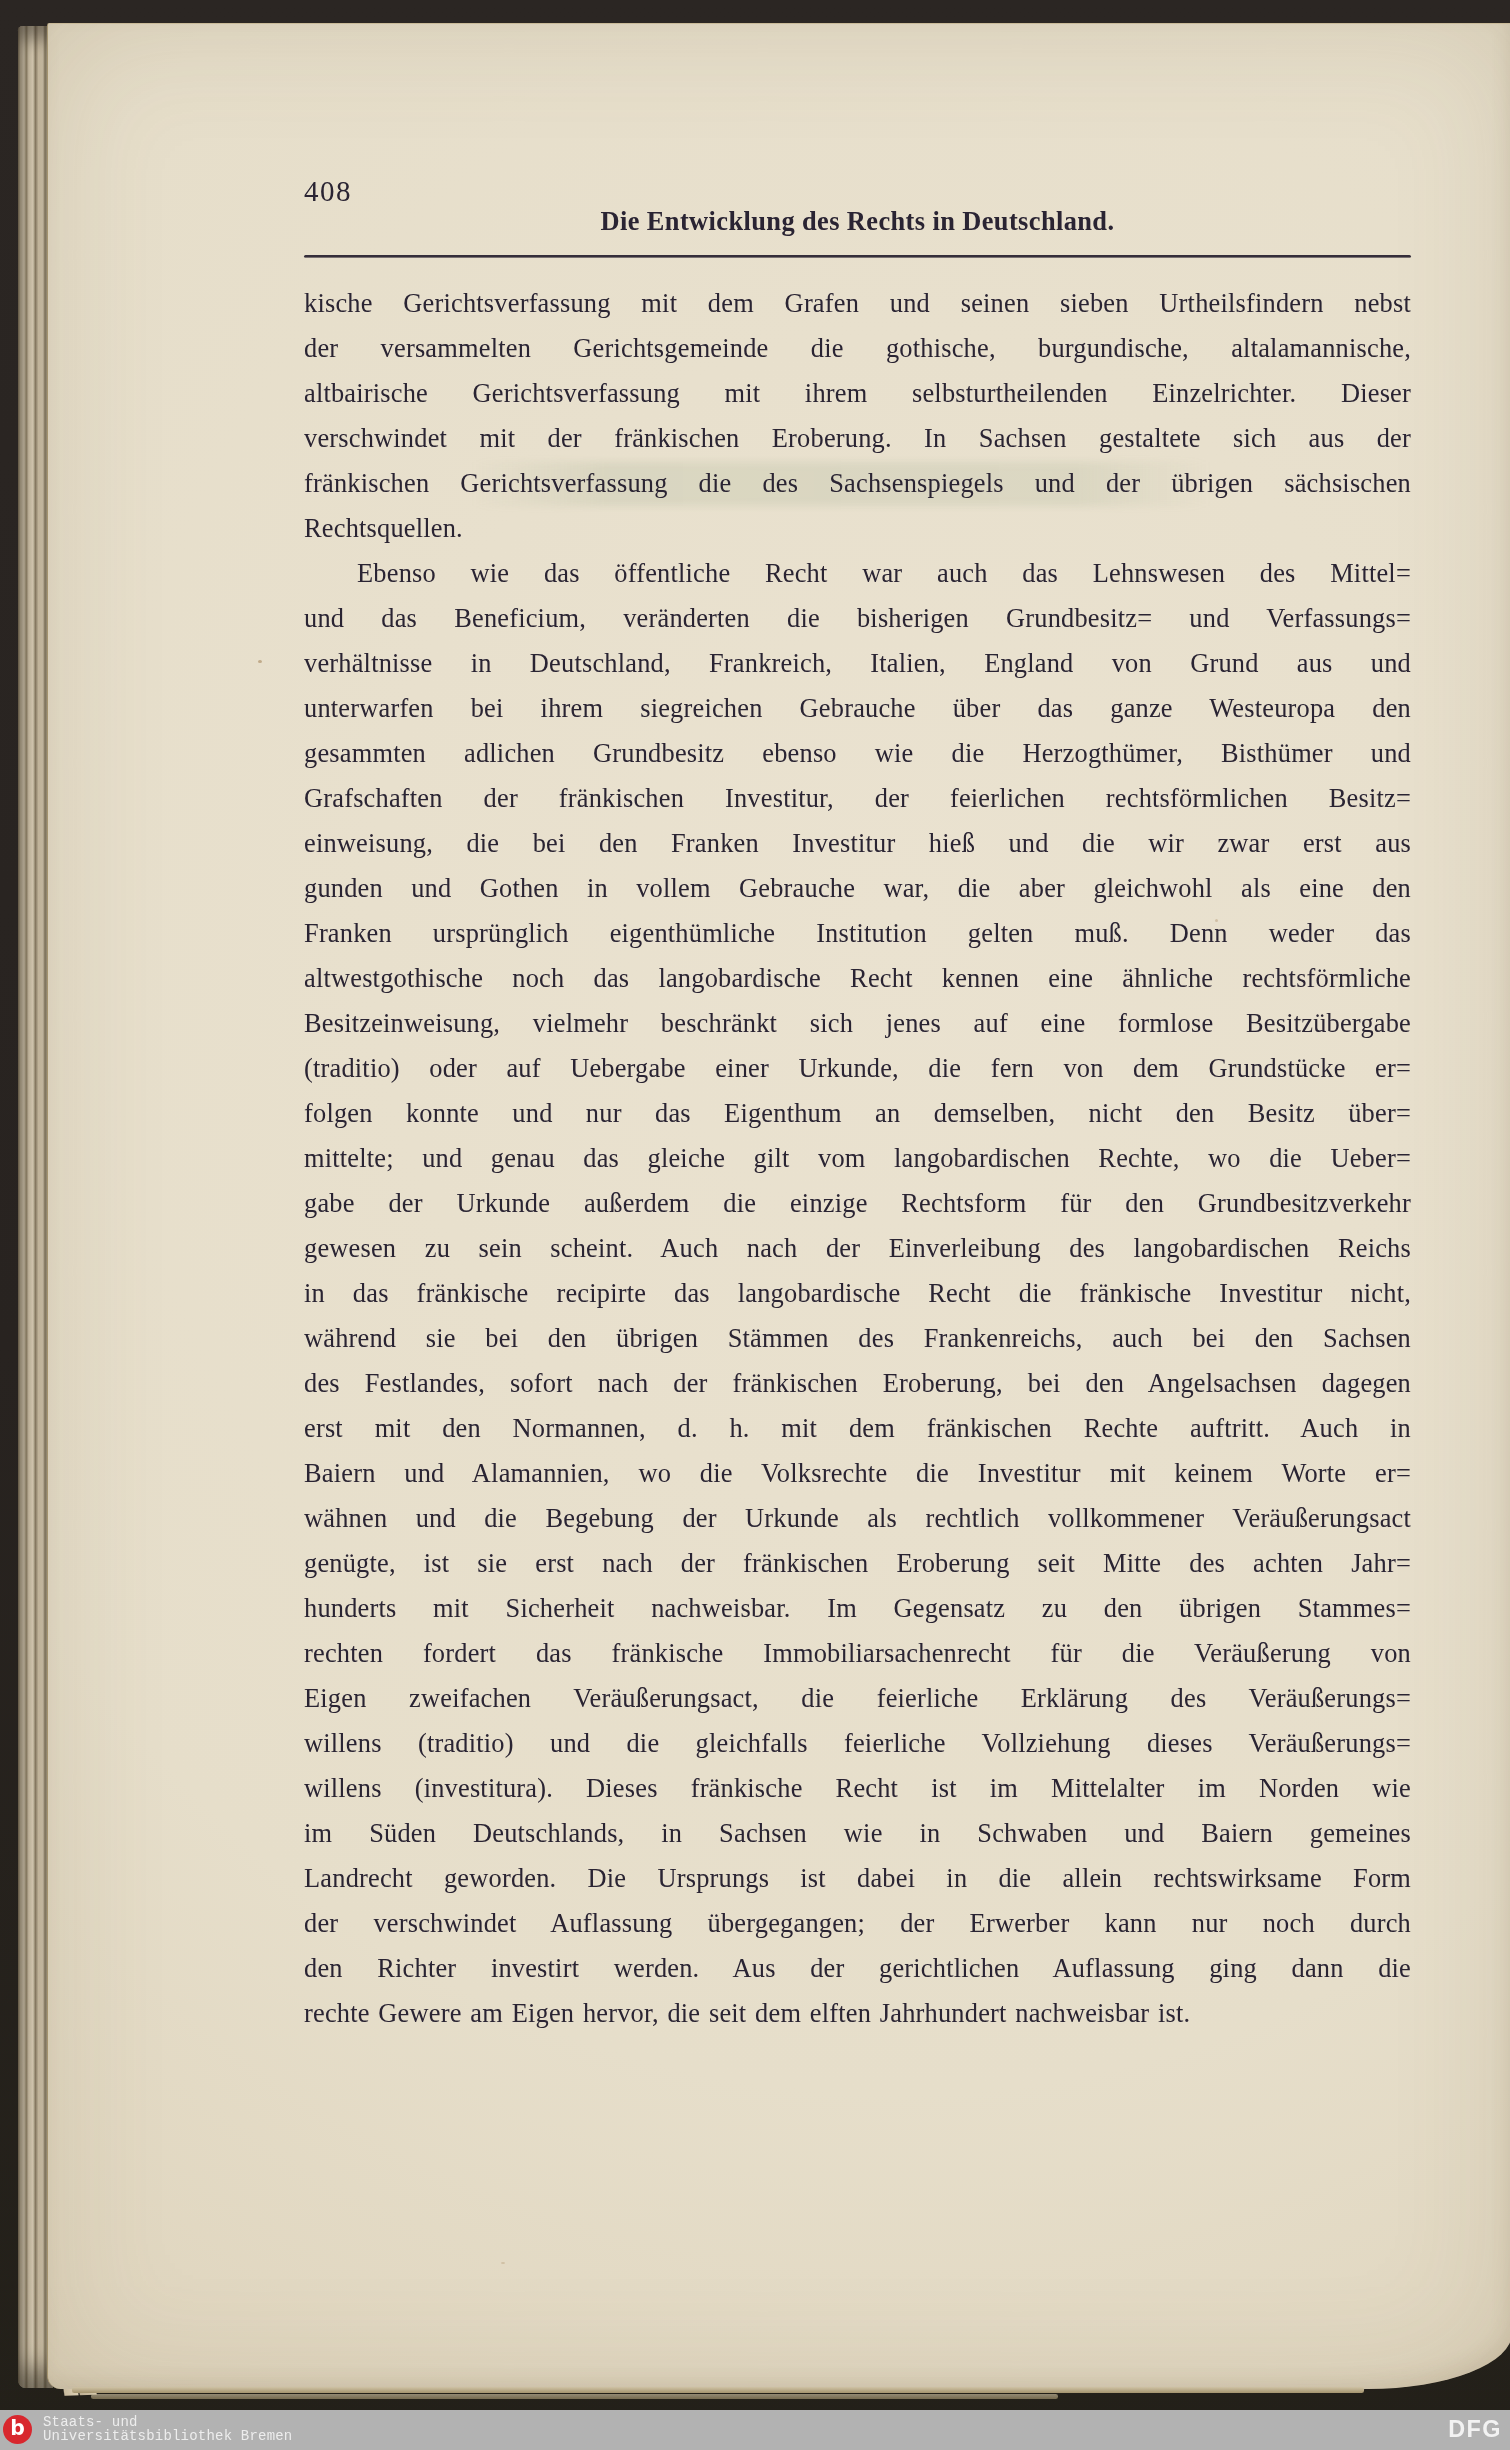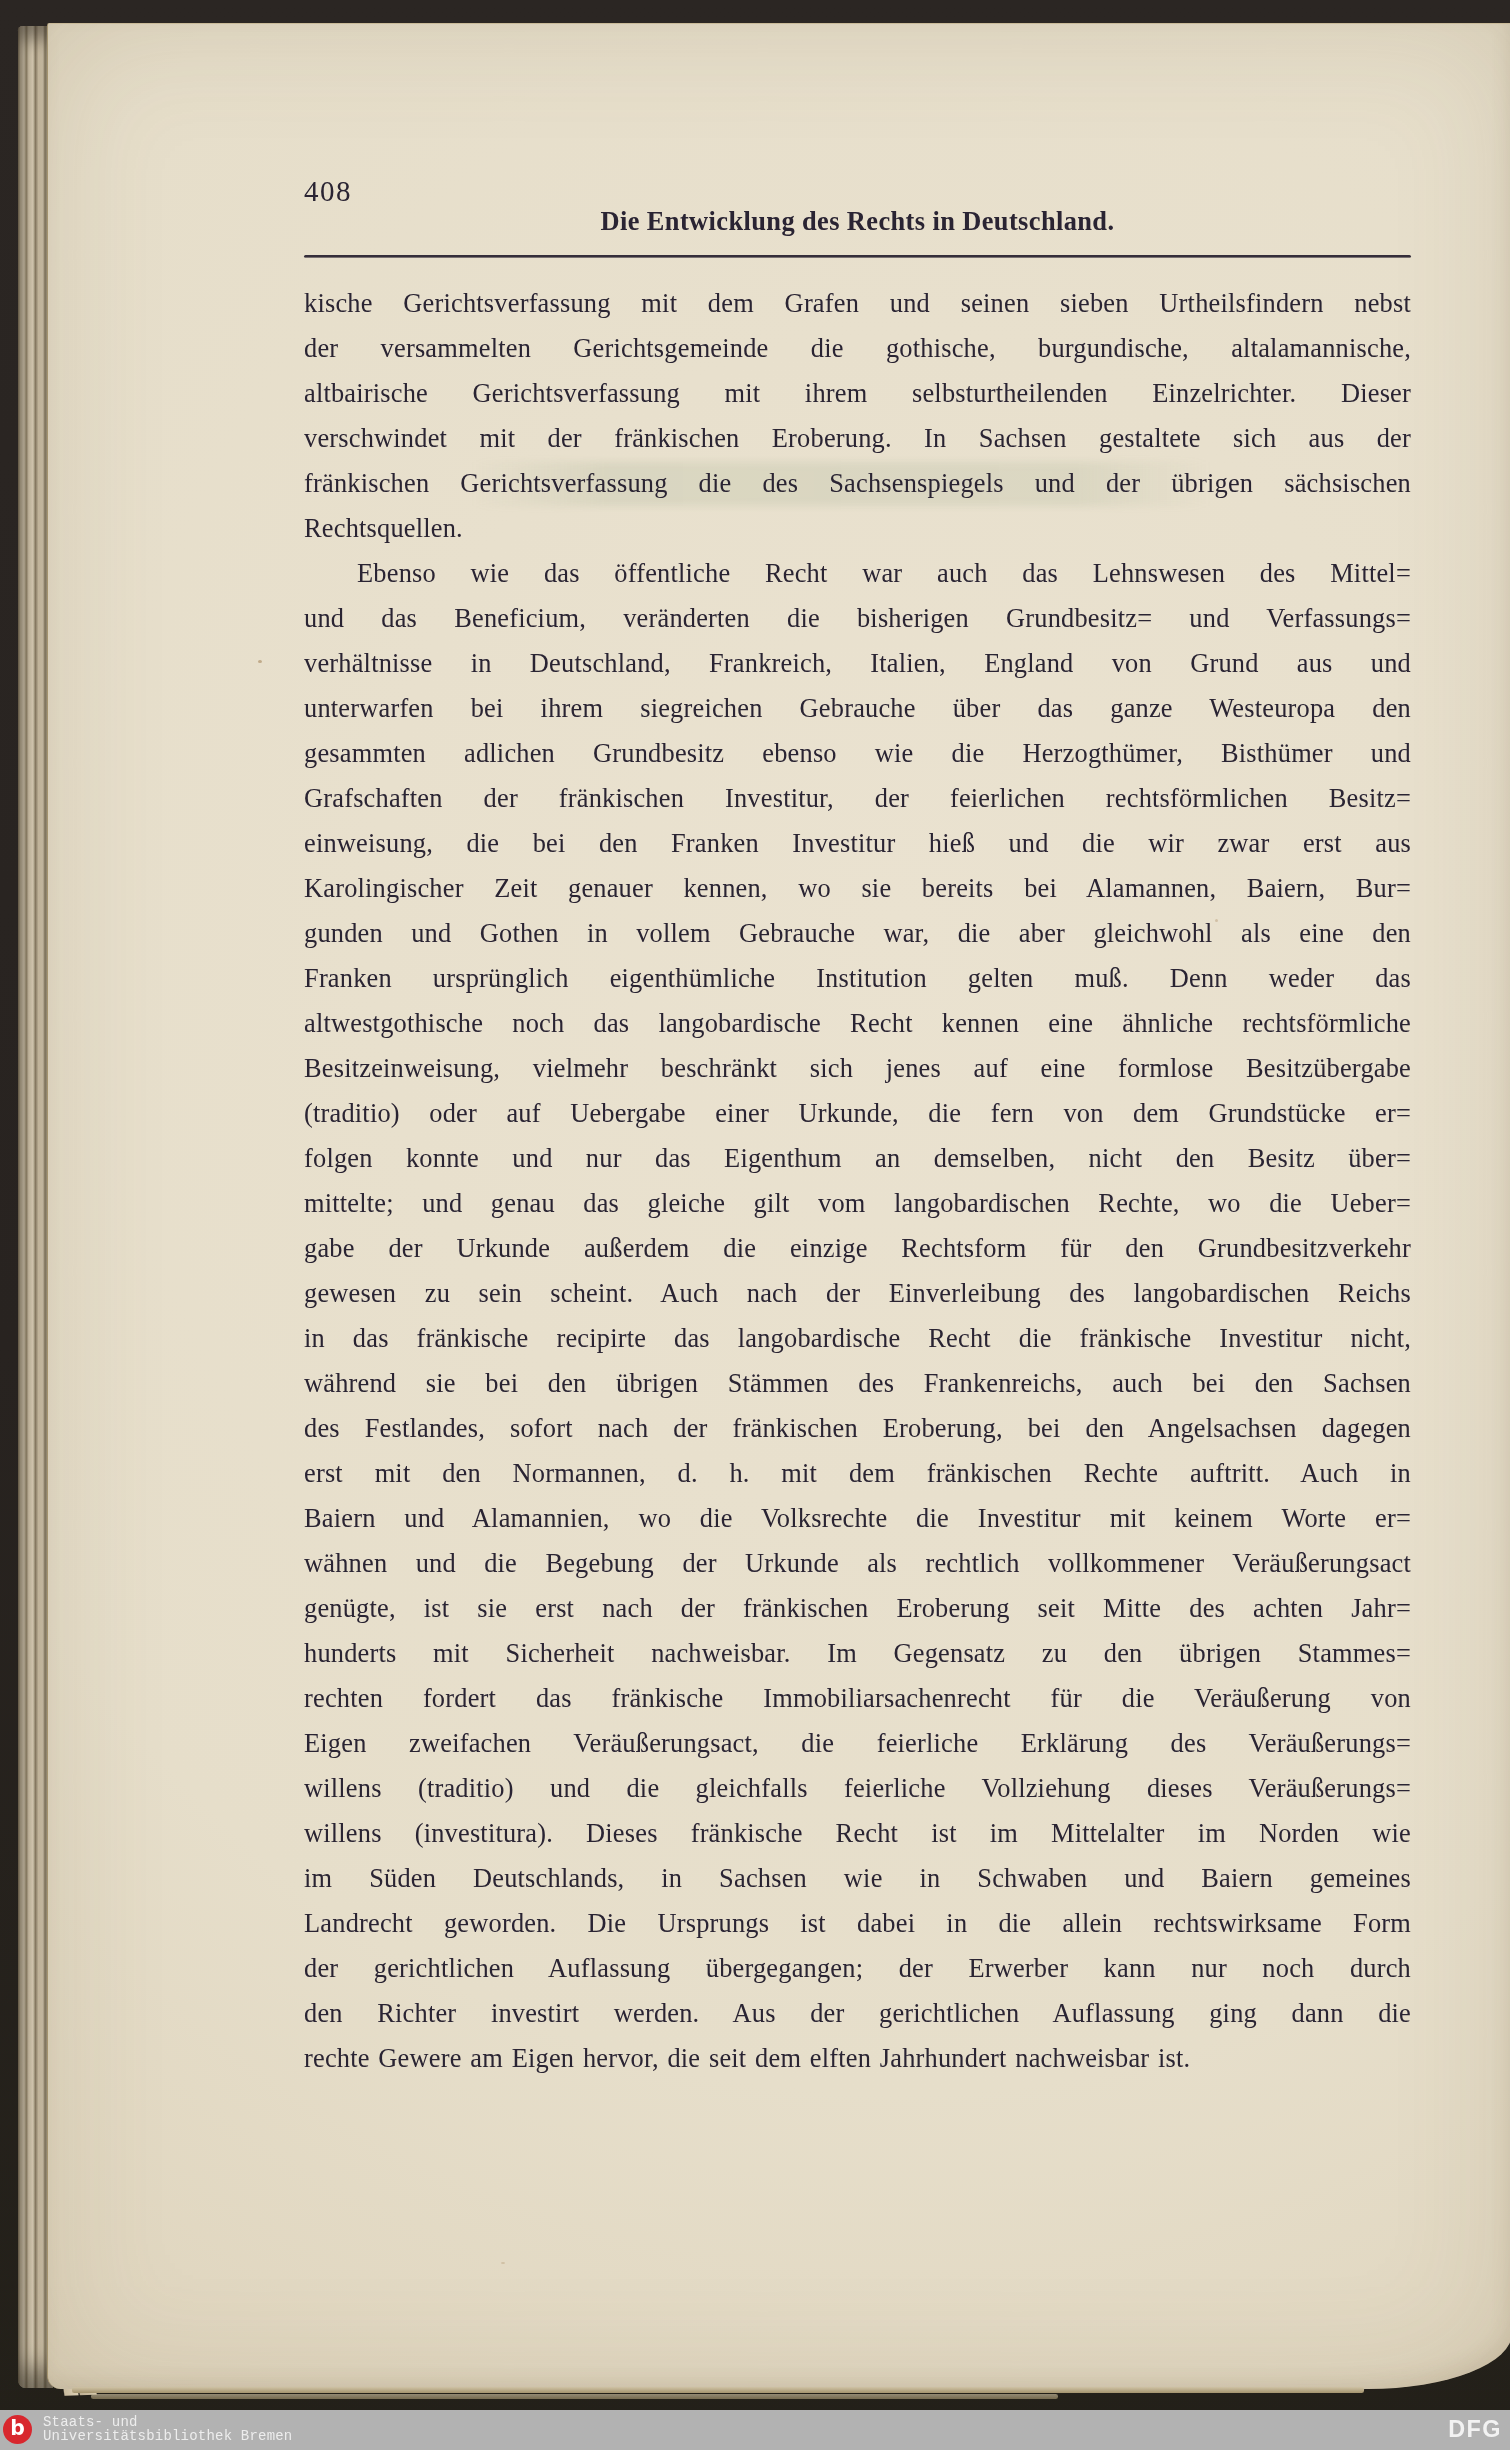--- a/index.html
+++ b/index.html
@@ -146,21 +146,20 @@
             <div class="line last">Rechtsquellen.</div>
           </div>
           <div class="paragraph">
             <div class="line indent">Ebenso wie das öffentliche Recht war auch das Lehnswesen des Mittel=</div>
             <div class="line">und das Beneficium, veränderten die bisherigen Grundbesitz= und Verfassungs=</div>
             <div class="line">verhältnisse in Deutschland, Frankreich, Italien, England von Grund aus und</div>
             <div class="line">unterwarfen bei ihrem siegreichen Gebrauche über das ganze Westeuropa den</div>
             <div class="line">gesammten adlichen Grundbesitz ebenso wie die Herzogthümer, Bisthümer und</div>
             <div class="line">Grafschaften der fränkischen Investitur, der feierlichen rechtsförmlichen Besitz=</div>
             <div class="line">einweisung, die bei den Franken Investitur hieß und die wir zwar erst aus</div>
-            <div class="line">Karolingischer Zeit genauer kennen, wo sie bereits bei Alamannen, Baiern, Bur=</div>
             <div class="line">gunden und Gothen in vollem Gebrauche war, die aber gleichwohl als eine den</div>
             <div class="line">Franken ursprünglich eigenthümliche Institution gelten muß.  Denn weder das</div>
             <div class="line">altwestgothische noch das langobardische Recht kennen eine ähnliche rechtsförmliche</div>
             <div class="line">Besitzeinweisung, vielmehr beschränkt sich jenes auf eine formlose Besitzübergabe</div>
             <div class="line">(traditio) oder auf Uebergabe einer Urkunde, die fern von dem Grundstücke er=</div>
             <div class="line">folgen konnte und nur das Eigenthum an demselben, nicht den Besitz über=</div>
             <div class="line">mittelte; und genau das gleiche gilt vom langobardischen Rechte, wo die Ueber=</div>
             <div class="line">gabe der Urkunde außerdem die einzige Rechtsform für den Grundbesitzverkehr</div>
             <div class="line">gewesen zu sein scheint.  Auch nach der Einverleibung des langobardischen Reichs</div>
             <div class="line">in das fränkische recipirte das langobardische Recht die fränkische Investitur nicht,</div>
@@ -170,21 +169,21 @@
             <div class="line">Baiern und Alamannien, wo die Volksrechte die Investitur mit keinem Worte er=</div>
             <div class="line">wähnen und die Begebung der Urkunde als rechtlich vollkommener Veräußerungsact</div>
             <div class="line">genügte, ist sie erst nach der fränkischen Eroberung seit Mitte des achten Jahr=</div>
             <div class="line">hunderts mit Sicherheit nachweisbar.  Im Gegensatz zu den übrigen Stammes=</div>
             <div class="line">rechten fordert das fränkische Immobiliarsachenrecht für die Veräußerung von</div>
             <div class="line">Eigen zweifachen Veräußerungsact, die feierliche Erklärung des Veräußerungs=</div>
             <div class="line">willens (traditio) und die gleichfalls feierliche Vollziehung dieses Veräußerungs=</div>
             <div class="line">willens (investitura).  Dieses fränkische Recht ist im Mittelalter im Norden wie</div>
             <div class="line">im Süden Deutschlands, in Sachsen wie in Schwaben und Baiern gemeines</div>
             <div class="line">Landrecht geworden.  Die Ursprungs ist dabei in die allein rechtswirksame Form</div>
-            <div class="line">der gerichtlichen Auflassung übergegangen; der Erwerber kann nur noch durch</div>
+            <div class="line">der verschwindet Auflassung übergegangen; der Erwerber kann nur noch durch</div>
             <div class="line">den Richter investirt werden.  Aus der gerichtlichen Auflassung ging dann die</div>
             <div class="line last">rechte Gewere am Eigen hervor, die seit dem elften Jahrhundert nachweisbar ist.</div>
           </div>
         </div>
     </div>
   </div>
 
   <div class="page-under-edge"></div>
   <div class="page-under-edge second"></div>
 

